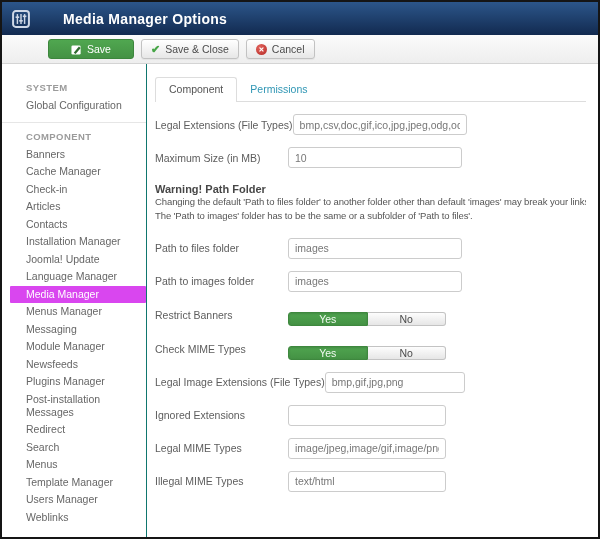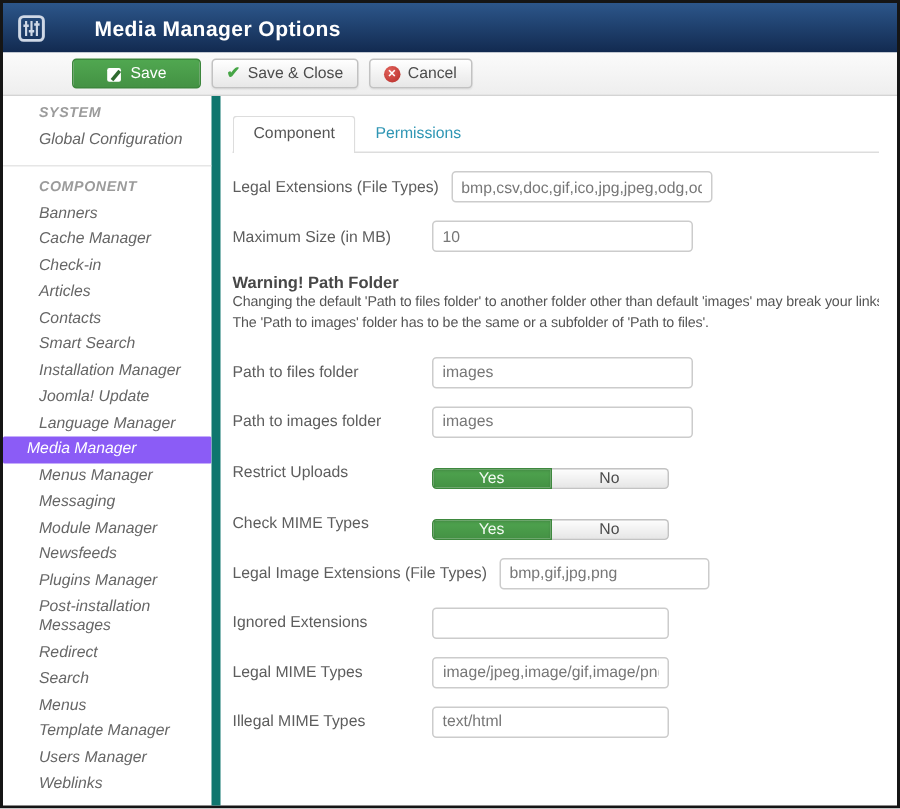--- a/index.html
+++ b/index.html
@@ -46,53 +46,52 @@
   .cancel-glyph {
     width:11px; height:11px; border-radius:50%;
     background:radial-gradient(circle at 35% 30%,#e2625b,#b52b27);
     color:#fff; font-size:7px; font-weight:bold; display:inline-flex;
     align-items:center; justify-content:center; line-height:1;
   }
   .save-glyph-box { display:inline-flex; }
   
   .main { display:flex; height:475px; }
   .sidebar {
-    flex:0 0 145px; border-right:6px solid #0f766e; padding-top:0;
+    flex:0 0 145px; border-right:1px solid #0f766e; padding-top:12px;
     overflow:hidden;
-    font-style:italic;
   }
   .side-header {
     font-size:9.5px; font-weight:bold; color:#9b9b9b; letter-spacing:.4px;
     padding:6px 0 4px 24px;
   }
   .side-list { list-style:none; }
   .side-list li {
     font-size:10.5px; color:#666; padding:2px 4px 2.5px 24px;
     line-height:13px; cursor:pointer;
   }
   .side-list li.active {
-    background:#8b5cf6; color:#fff; padding-left:16px;
+    background:#d946ef; color:#fff; margin-left:8px; padding-left:16px;
     border-radius:1px;
   }
   .side-divider { border-top:1px solid #e6e6e6; margin:7px 0 2px 0; }
   
   .content { flex:1; padding:13px 12px 0 8px; overflow:hidden; }
   .tabs { border-bottom:1px solid #ddd; display:flex; align-items:flex-end; }
   .tab {
     font-size:10.5px; padding:5px 13px 6px 13px; cursor:pointer; position:relative;
   }
   .tab.active {
     color:#555; background:#fff; border:1px solid #ddd; border-bottom:none;
     border-radius:3px 3px 0 0; margin-bottom:-1px; padding-bottom:7px;
   }
   .tab.link { color:#2f96b4; }
   .form { padding-top:12px; }
   .frow { display:flex; align-items:center; margin-bottom:12px; }
   .frow label {
-    font-size:10.5px; color:#5d5d5d; min-width:133px; padding-right:8px;
+    font-size:10.5px; color:#5d5d5d; min-width:133px; 
     white-space:nowrap;
   }
   .frow input[type=text] {
     height:21px; border:1px solid #ccc; border-radius:3px; padding:0 6px;
     font-size:10.5px; color:#777; font-family:"Liberation Sans", sans-serif;
     outline:none; background:#fff;
   }
   .w-lg { width:174px; }
   .w-md { width:140px; }
   .w-sm { width:158px; }
@@ -167,21 +166,20 @@
         <li>Global Configuration</li>
       </ul>
       <div class="side-divider"></div>
       <div class="side-header">COMPONENT</div>
       <ul class="side-list">
         <li>Banners</li>
         <li>Cache Manager</li>
         <li>Check-in</li>
         <li>Articles</li>
         <li>Contacts</li>
-        <li>Smart Search</li>
         <li>Installation Manager</li>
         <li>Joomla! Update</li>
         <li>Language Manager</li>
         <li class="active">Media Manager</li>
         <li>Menus Manager</li>
         <li>Messaging</li>
         <li>Module Manager</li>
         <li>Newsfeeds</li>
         <li>Plugins Manager</li>
         <li>Post-installation Messages</li>
@@ -222,21 +220,21 @@
           <label>Path to files folder</label>
           <input type="text" class="w-lg" value="images" style="">
         </div>
 
         <div class="frow">
           <label>Path to images folder</label>
           <input type="text" class="w-lg" value="images" style="">
         </div>
 
         <div class="frow">
-          <label>Restrict Uploads</label>
+          <label>Restrict Banners</label>
           <span class="toggle">
             <span class="tbtn on">Yes</span>
             <span class="tbtn off">No</span>
           </span>
         </div>
 
         <div class="frow">
           <label>Check MIME Types</label>
           <span class="toggle">
             <span class="tbtn on">Yes</span>

